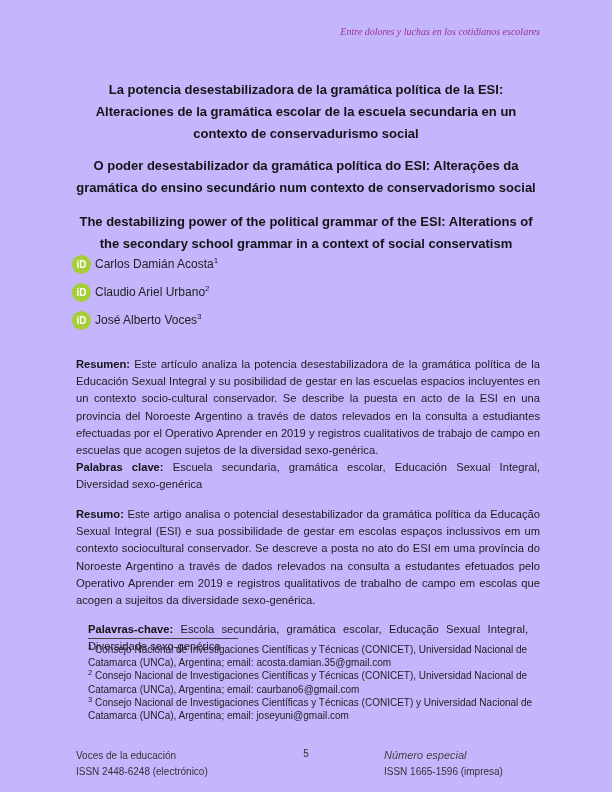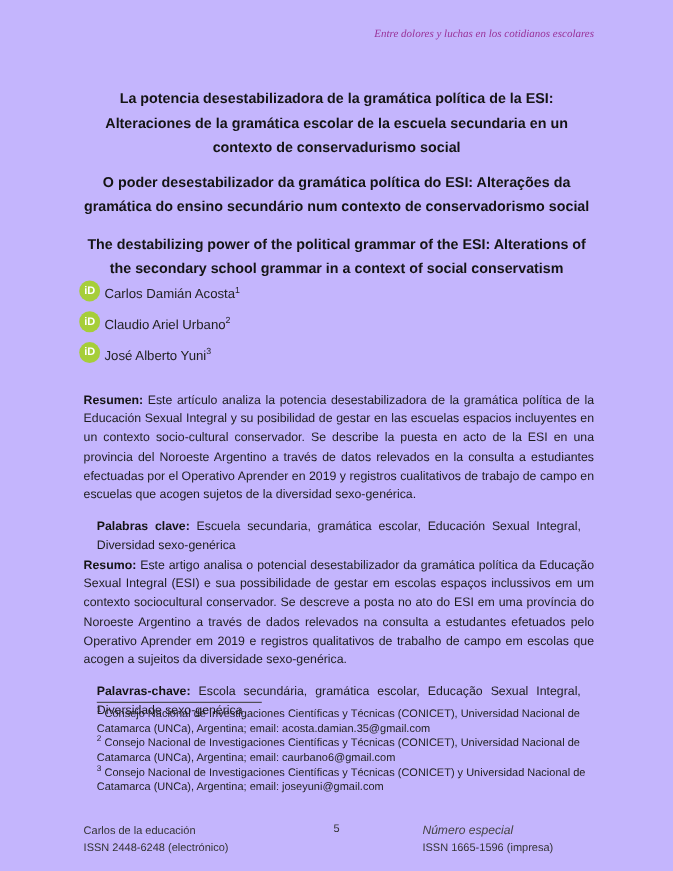--- a/index.html
+++ b/index.html
@@ -27,21 +27,21 @@
     text-align: center;
     font-weight: bold;
     font-size: 13px;
     line-height: 22px;
     color: #141414;
   }
   .title-es { top: 70px; }
   .title-pt { top: 146px; }
   .title-en { top: 202px; }
   .authors { position: absolute; top: 254px; left: 72px; right: 72px; }
-  .author-row { display: flex; align-items: flex-end; height: 20px; margin-bottom: 8px; }
+  .author-row { display: flex; align-items: center; height: 20px; margin-bottom: 8px; }
   .orcid-icon {
     display: inline-block;
     width: 19px; height: 19px;
     border-radius: 50%;
     background: #A6CE39;
     color: #ffffff;
     font-size: 10px;
     font-weight: bold;
     line-height: 19px;
     text-align: center;
@@ -107,44 +107,44 @@
     <div class="author-row">
       <span class="orcid-icon">iD</span>
       <span class="author-name"><span>Carlos Damián Acosta</span><sup class="ref">1</sup></span>
     </div>
     <div class="author-row">
       <span class="orcid-icon">iD</span>
       <span class="author-name"><span>Claudio Ariel Urbano</span><sup class="ref">2</sup></span>
     </div>
     <div class="author-row">
       <span class="orcid-icon">iD</span>
-      <span class="author-name"><span>José Alberto Yuni</span><sup class="ref">3</sup></span>
+      <span class="author-name"><span>José Alberto Voces</span><sup class="ref">3</sup></span>
     </div>
   </div>
 
   <div class="abstract abstract-es">
     <p style="margin:0"><b>Resumen:</b> <span>Este artículo analiza la potencia desestabilizadora de la gramática política de la Educación Sexual Integral y su posibilidad de gestar en las escuelas espacios incluyentes en un contexto socio-cultural conservador. Se describe la puesta en acto de la ESI en una provincia del Noroeste Argentino a través de datos relevados en la consulta a estudiantes efectuadas por el Operativo Aprender en 2019 y registros cualitativos de trabajo de campo en escuelas que acogen sujetos de la diversidad sexo-genérica.</span></p>
-    <p style="margin:12px"><b>Palabras clave:</b> <span>Escuela secundaria, gramática escolar, Educación Sexual Integral, Diversidad sexo-genérica</span></p>
+    <p style="margin:0"><b>Palabras clave:</b> <span>Escuela secundaria, gramática escolar, Educación Sexual Integral, Diversidad sexo-genérica</span></p>
   </div>
 
   <div class="abstract abstract-pt">
     <p style="margin:0"><b>Resumo:</b> <span>Este artigo analisa o potencial desestabilizador da gramática política da Educação Sexual Integral (ESI) e sua possibilidade de gestar em escolas espaços inclussivos em um contexto sociocultural conservador. Se descreve a posta no ato do ESI em uma província do Noroeste Argentino a través de dados relevados na consulta a estudantes efetuados pelo Operativo Aprender em 2019 e registros qualitativos de trabalho de campo em escolas que acogen a sujeitos da diversidade sexo-genérica.</span></p>
     <p style="margin:12px"><b>Palavras-chave:</b> <span>Escola secundária, gramática escolar, Educação Sexual Integral, Diversidade sexo-genérica</span></p>
   </div>
 
   <div class="footnotes">
     <hr class="footnote-separator">
     <div class="footnote-item"><sup class="ref">1</sup> <span>Consejo Nacional de Investigaciones Científicas y Técnicas (CONICET), Universidad Nacional de Catamarca (UNCa), Argentina; email: acosta.damian.35@gmail.com</span></div>
     <div class="footnote-item"><sup class="ref">2</sup> <span>Consejo Nacional de Investigaciones Científicas y Técnicas (CONICET), Universidad Nacional de Catamarca (UNCa), Argentina; email: caurbano6@gmail.com</span></div>
     <div class="footnote-item"><sup class="ref">3</sup> <span>Consejo Nacional de Investigaciones Científicas y Técnicas (CONICET) y Universidad Nacional de Catamarca (UNCa), Argentina; email: joseyuni@gmail.com</span></div>
   </div>
 
   <div class="page-footer">
     <div class="footer-left">
-      <div>Carlos de la educación</div>
+      <div>Voces de la educación</div>
       <div>ISSN 2448-6248 (electrónico)</div>
     </div>
     <div class="footer-center">5</div>
     <div class="footer-right">
       <div class="footer-issue">Número especial</div>
       <div>ISSN 1665-1596 (impresa)</div>
     </div>
   </div>
 
 </div>

